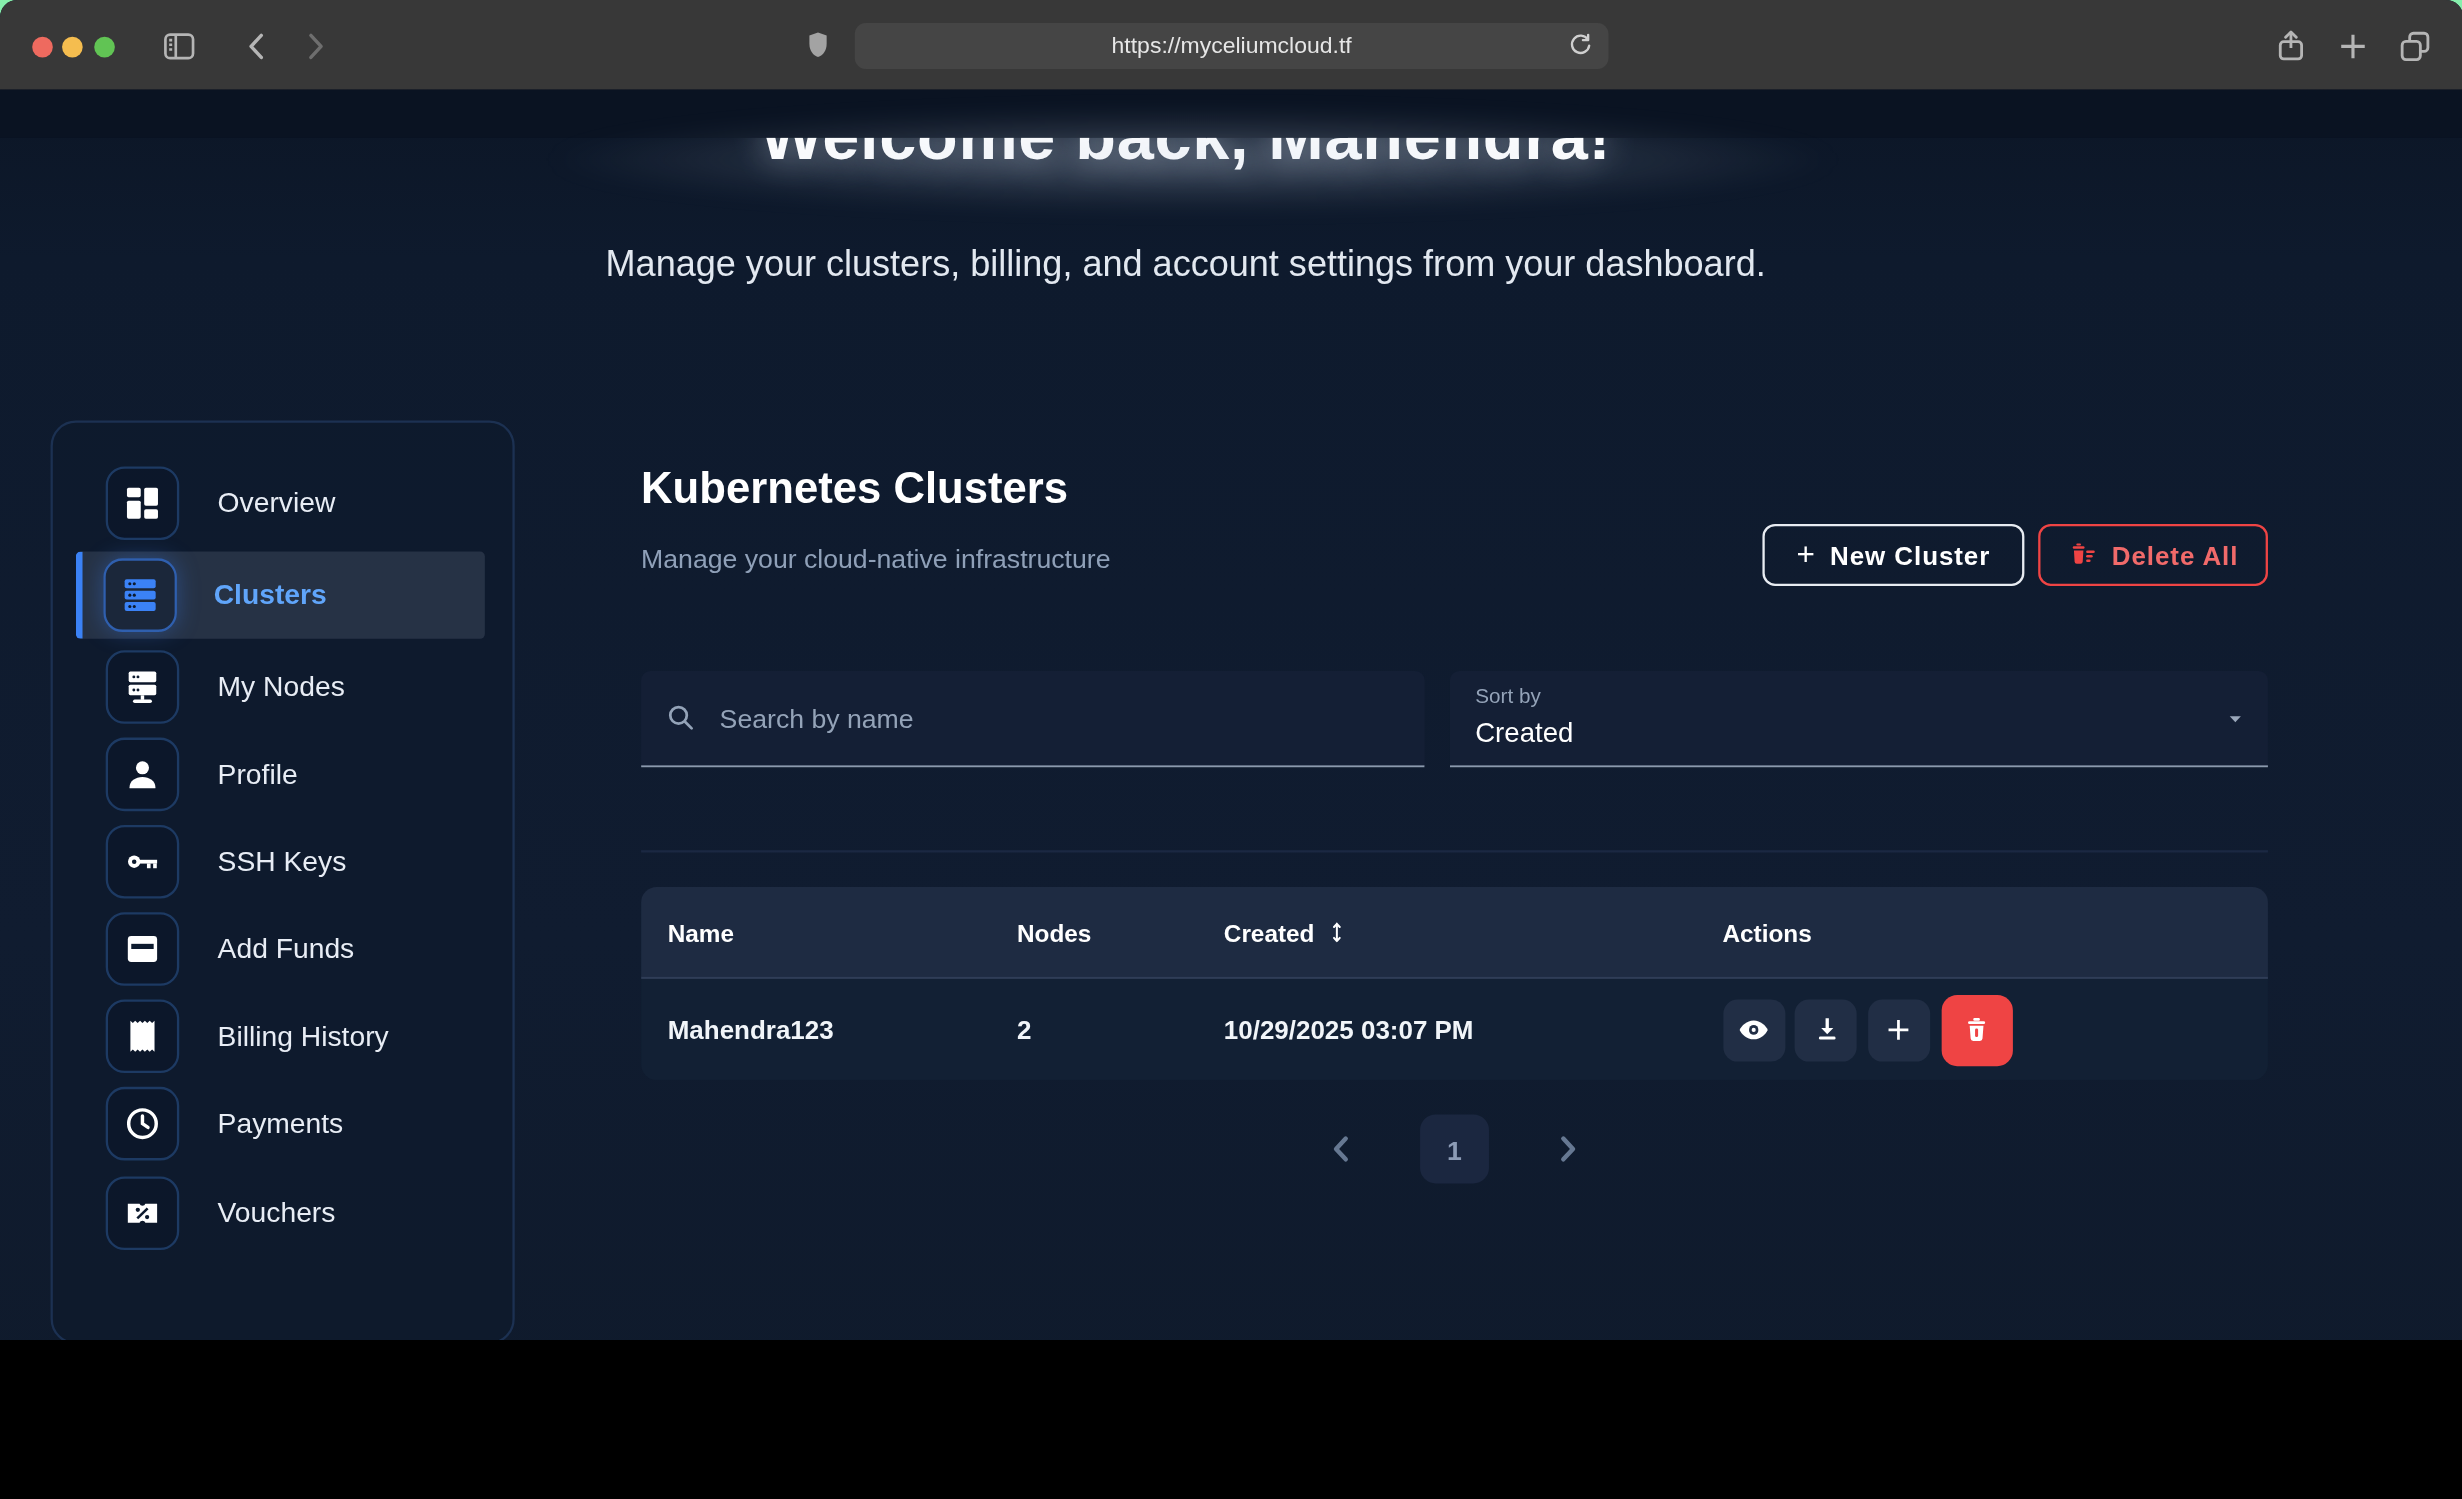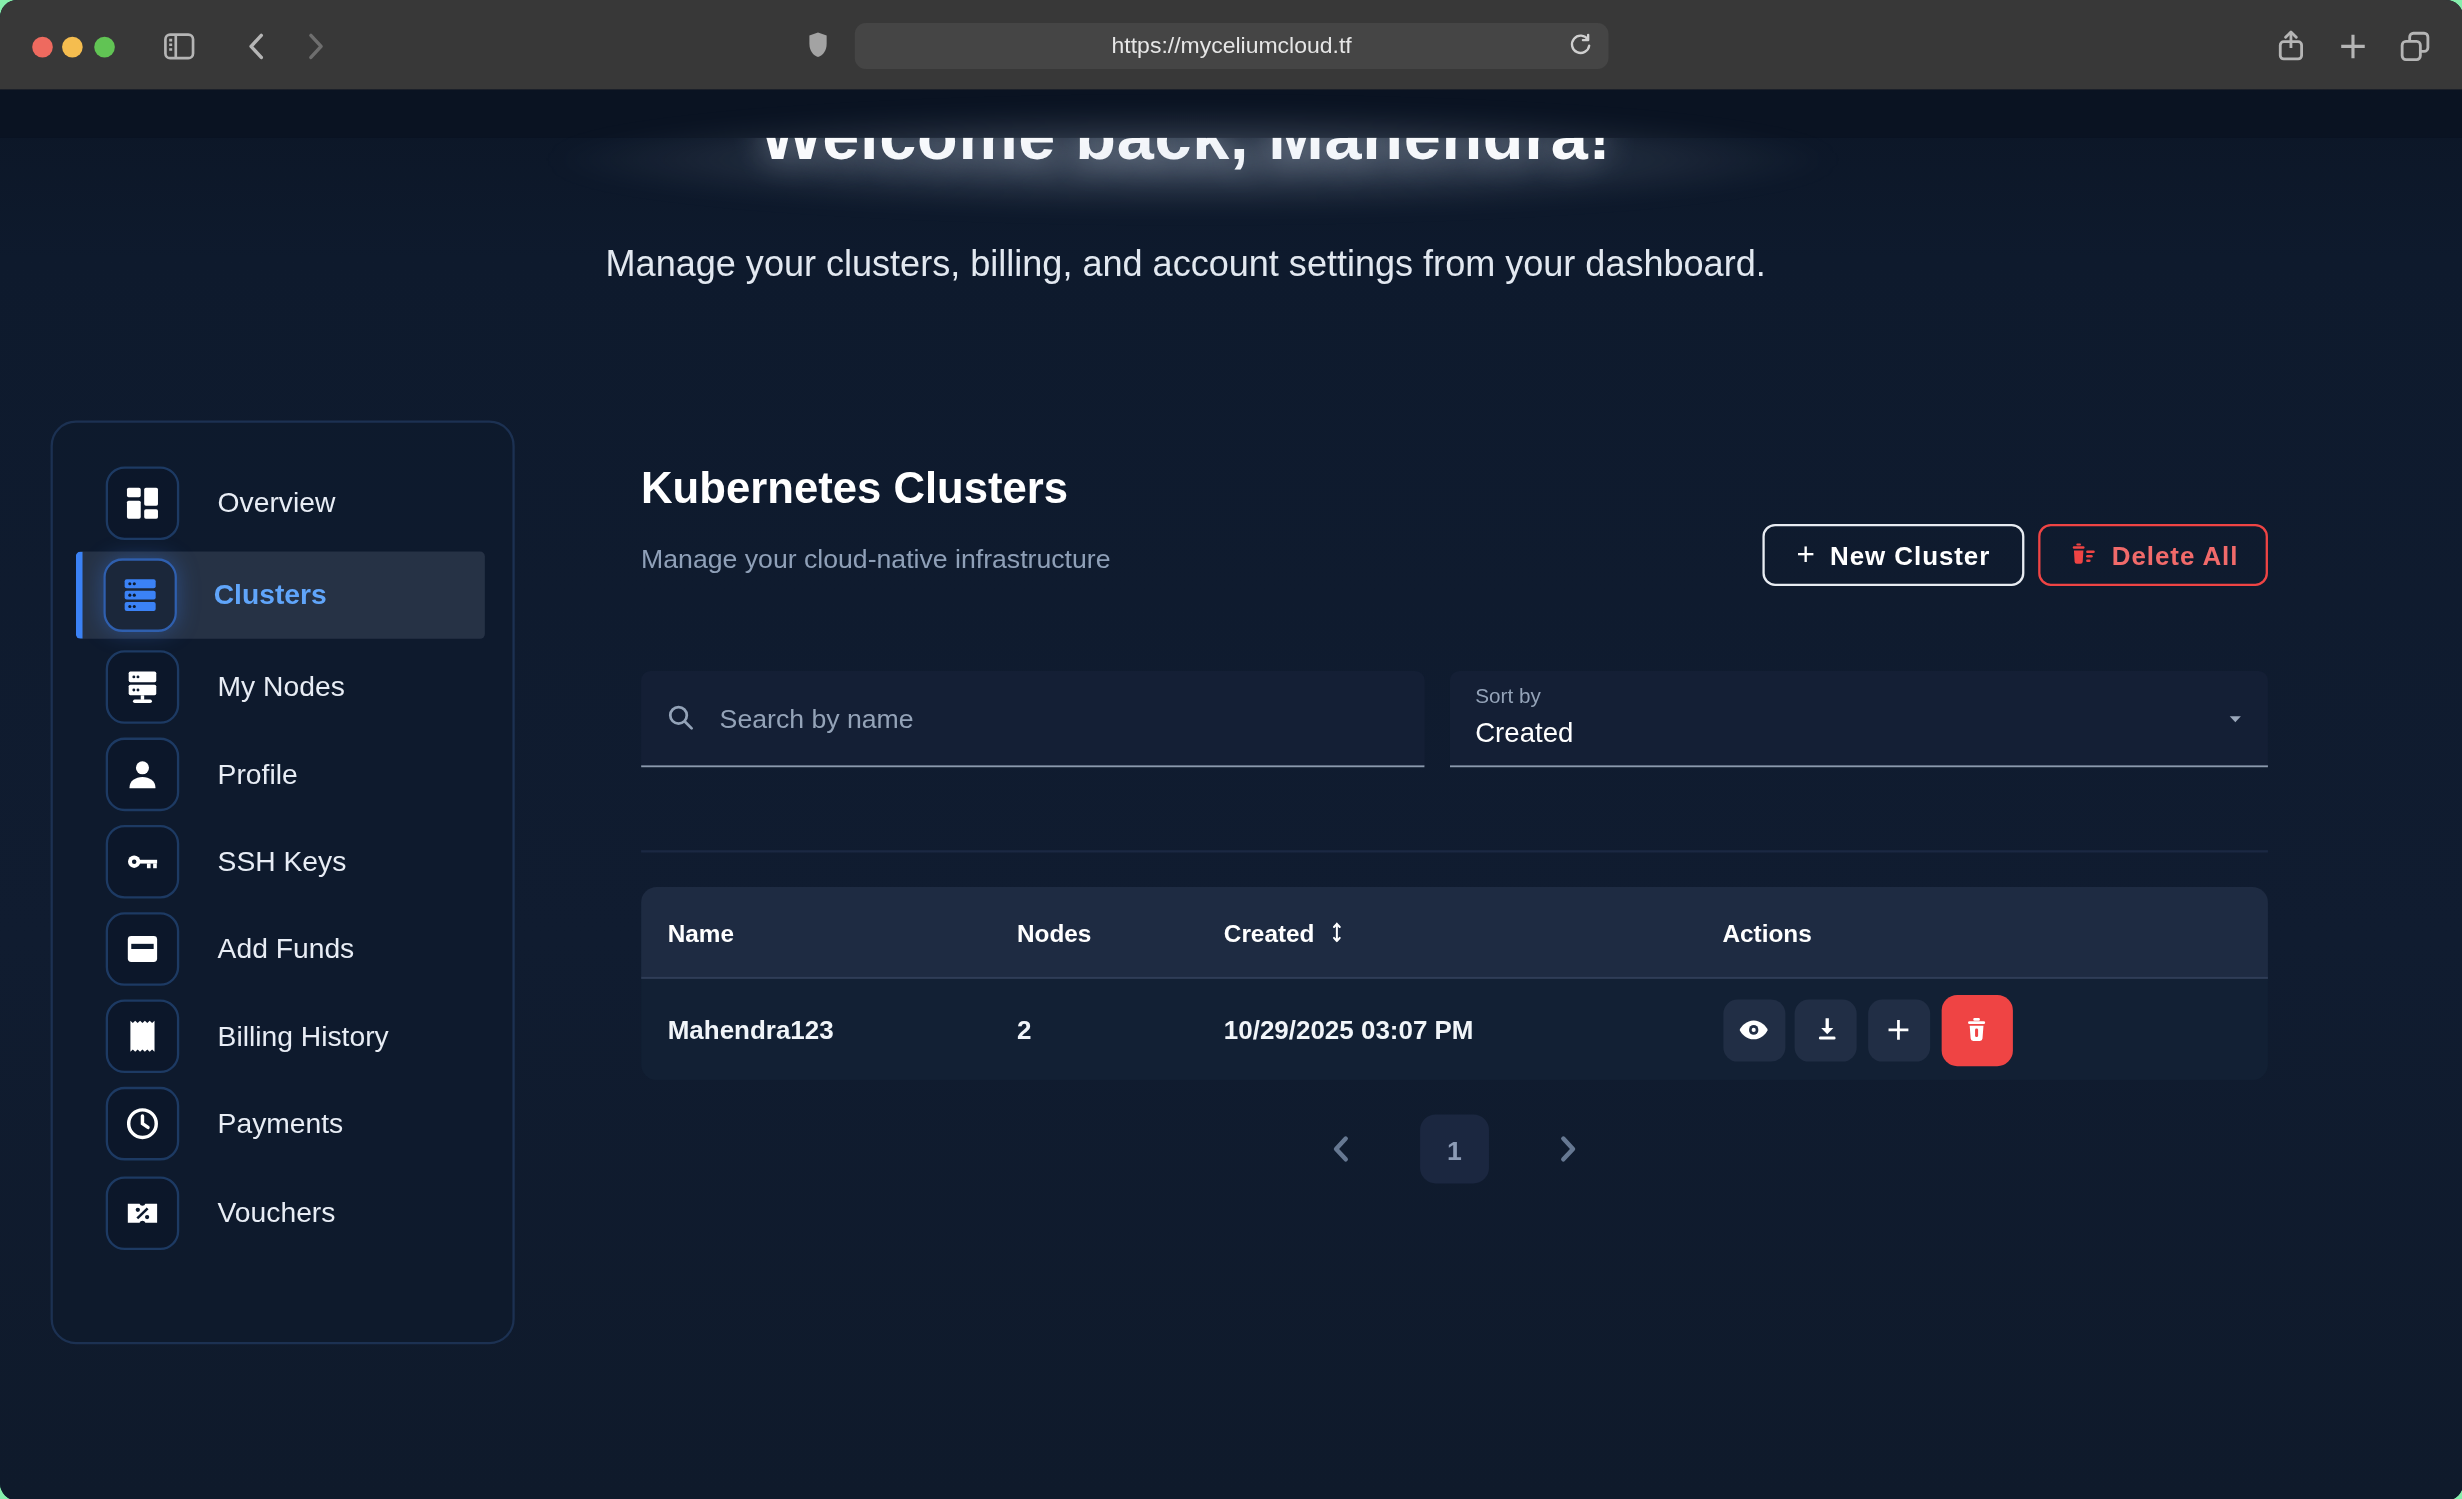--- a/index.html
+++ b/index.html
@@ -1,16 +1,16 @@
 <!DOCTYPE html>
 <html style="font-size:11px"><head>
 <meta charset="utf-8">
 <style>
   html,body{margin:0;padding:0;background:#000;}
-  #viewport{width:2462px;height:1499px;overflow:hidden;background:#86efac;}
+  #viewport{width:2462px;height:1340px;overflow:hidden;background:#86efac;}
   #stage{width:1072px;height:653px;transform:scale(2.29783);transform-origin:0 0;
          font-family:"Liberation Sans","DejaVu Sans",sans-serif;}
   .window{position:absolute;left:0;top:0;width:1072px;height:653px;border-radius:7.5px;
           overflow:hidden;background:#0e1a2d;}
   
   .toolbar{position:absolute;left:0;top:0;width:100%;height:39px;background:#383838;
            border-bottom:0.7px solid #222;}
   .tl{position:absolute;top:15.7px;width:9px;height:9px;border-radius:50%;}
   .tl.red{left:13.7px;background:#ee6a5f;}
   .tl.yellow{left:27px;background:#f5bd4f;}

